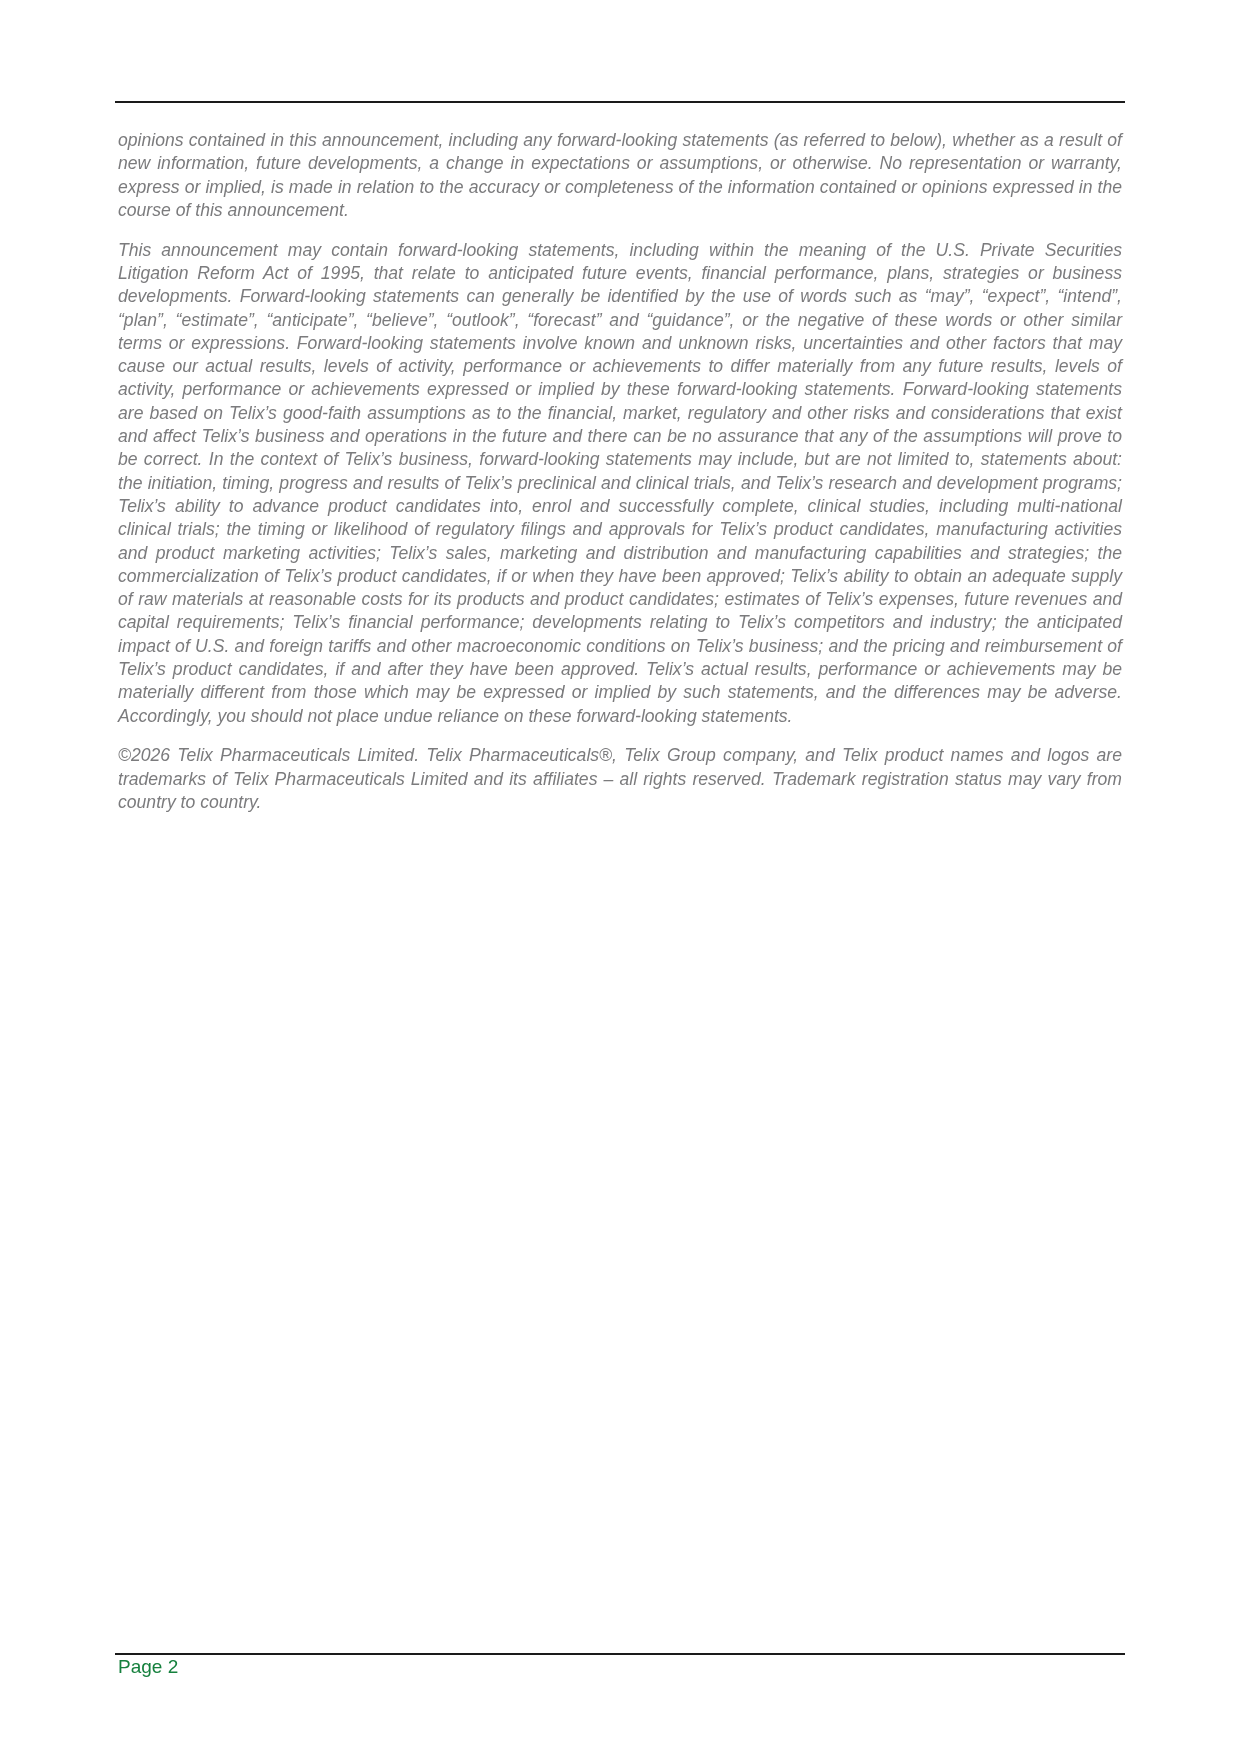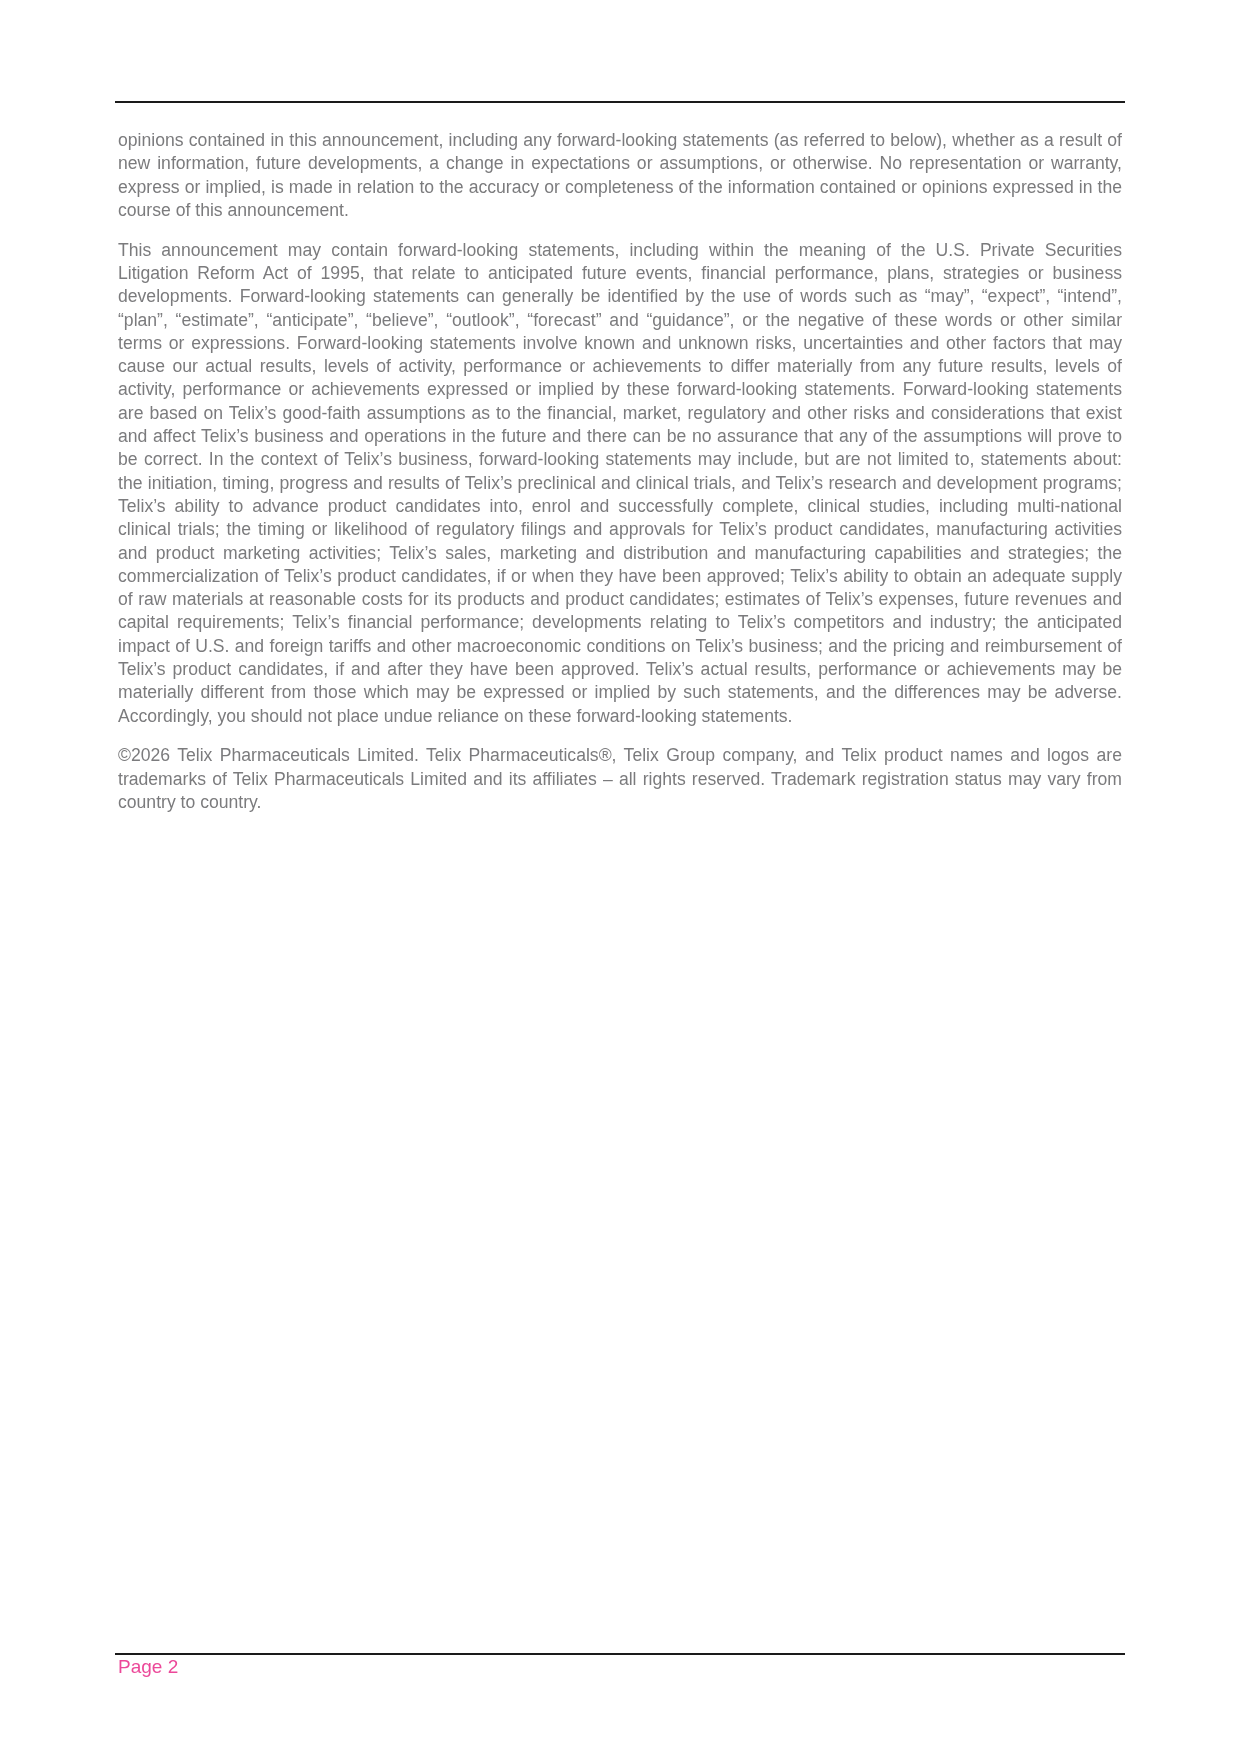--- a/index.html
+++ b/index.html
@@ -27,20 +27,21 @@
       top: 101px;
       height: 0;
       border-top: 2px solid #1a1a1a;
     }
     .content {
       position: absolute;
       left: 118px;
       top: 129px;
       width: 1004px;
       font-family: "Liberation Sans", sans-serif;
+      font-style: italic;
       font-size: 17.6px;
       line-height: 23.3px;
       color: #7b7b7d;
     }
     .content p {
       margin: 0 0 16.5px 0;
       text-align: justify;
       text-align-last: left;
     }
     .footer-rule {
@@ -51,21 +52,21 @@
       height: 0;
       border-top: 2px solid #1a1a1a;
     }
     .page-number {
       position: absolute;
       left: 118px;
       top: 1655px;
       font-family: "Liberation Sans", sans-serif;
       font-size: 19px;
       line-height: 24px;
-      color: #ec4899;
+      color: #15803d;
     }
   </style>
 </head>
 <body>
 
 <div class="page">
   <div class="top-rule"></div>
 
   <div class="content">
     <p>opinions contained in this announcement, including any forward-looking statements (as referred to below), whether as a result of new information, future developments, a change in expectations or assumptions, or otherwise. No representation or warranty, express or implied, is made in relation to the accuracy or completeness of the information contained or opinions expressed in the course of this announcement.</p>

